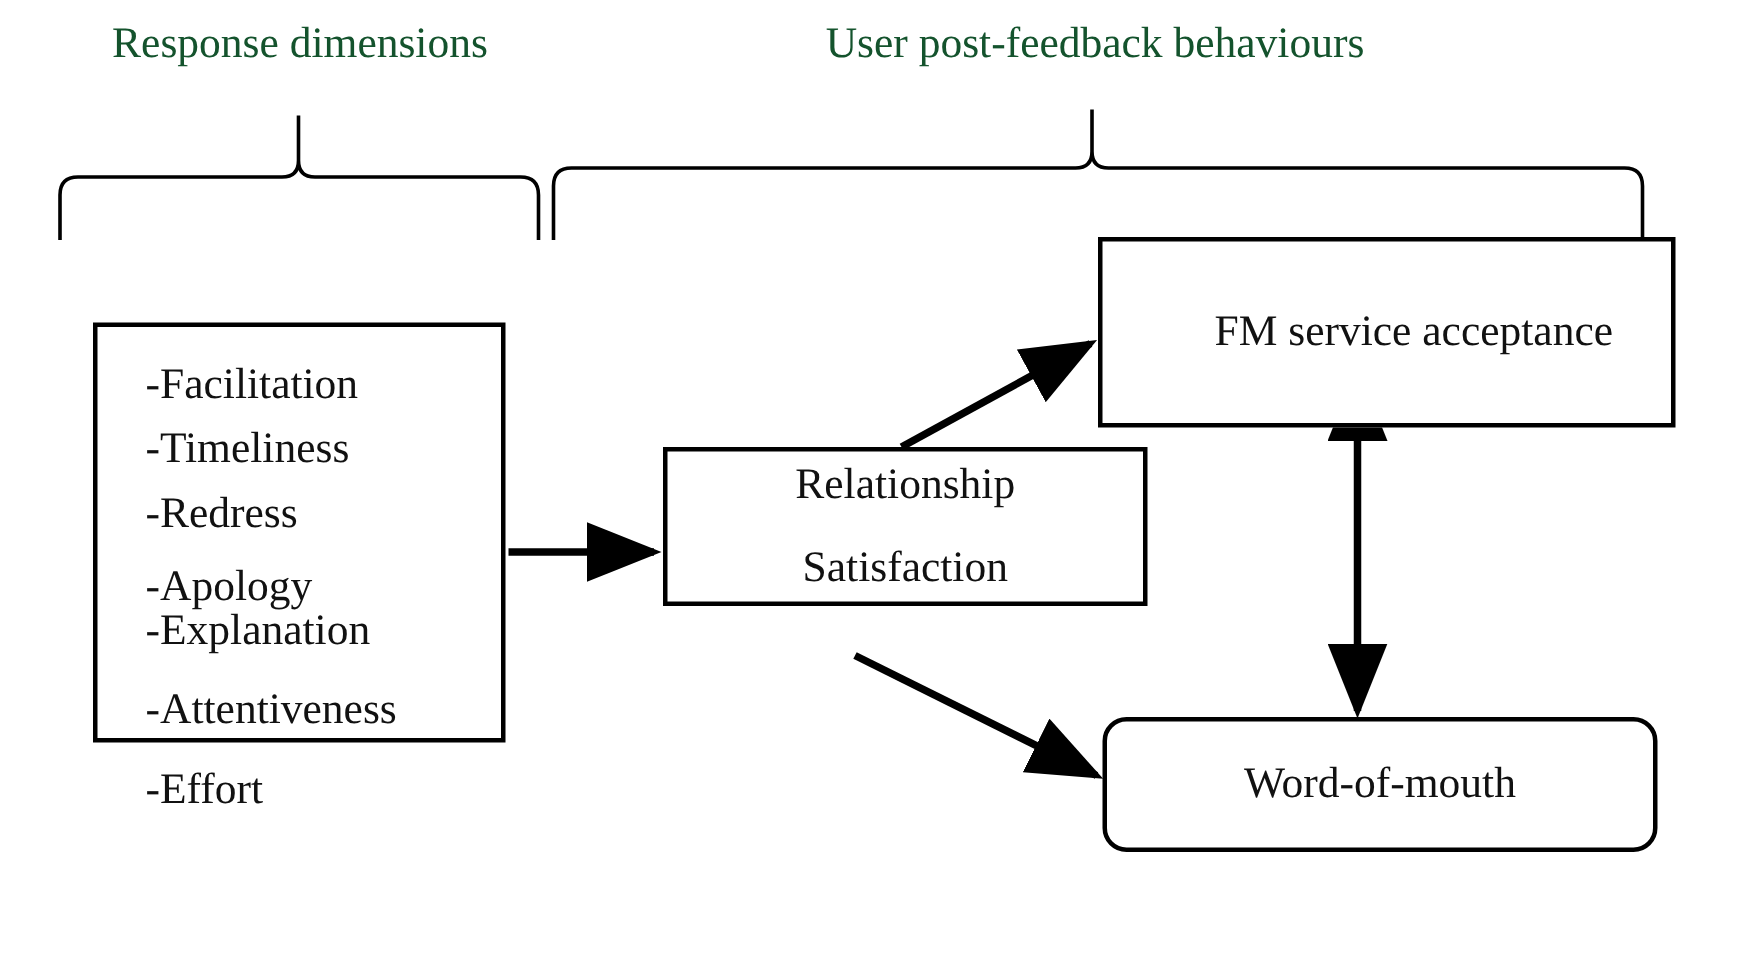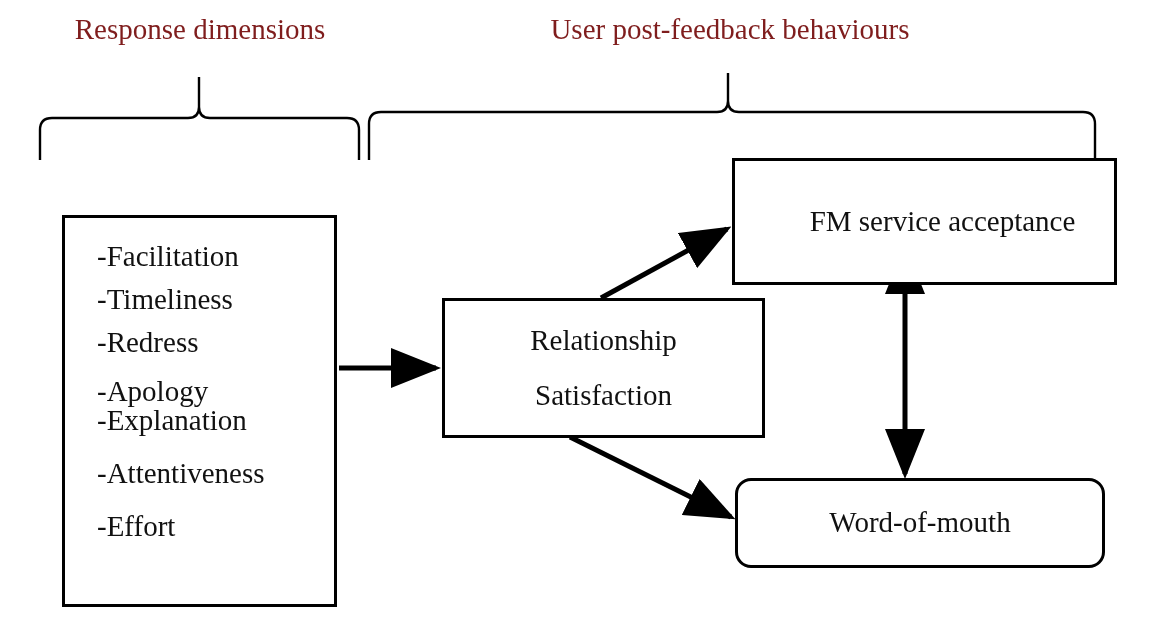--- a/index.html
+++ b/index.html
@@ -22,21 +22,21 @@
     left: 0;
     top: 0;
     width: 1164px;
     height: 644px;
   }
   .brace-label {
     position: absolute;
     font-size: 29px;
     line-height: 1.1;
     white-space: nowrap;
-    color: #7f1d1d;
+    color: #14532d;
     text-align: center;
   }
   .node-box {
     position: absolute;
     box-sizing: border-box;
     border: 3px solid #000000;
     background: #ffffff;
     display: flex;
     flex-direction: column;
     justify-content: center;
@@ -44,37 +44,37 @@
   .node-label {
     font-size: 29px;
     text-align: center;
     color: #111111;
     line-height: 1.15;
   }
   #box-response-dimensions {
     left: 62px;
     top: 215px;
     width: 275px;
-    height: 392px;
+    height: 280px;
     justify-content: flex-start;
     padding: 24px 0 0 32px;
     align-items: flex-start;
   }
   .dim-item {
     font-size: 29px;
     line-height: 1.0;
     text-align: left;
     color: #111111;
     white-space: nowrap;
   }
   #box-relationship-satisfaction {
     left: 442px;
     top: 298px;
     width: 323px;
-    height: 140px;
+    height: 106px;
     align-items: center;
     justify-content: center;
   }
   #box-relationship-satisfaction .node-label { margin: 0; }
   #box-relationship-satisfaction .line-gap { height: 22px; }
   #box-fm-service-acceptance {
     left: 732px;
     top: 158px;
     width: 385px;
     height: 127px;

